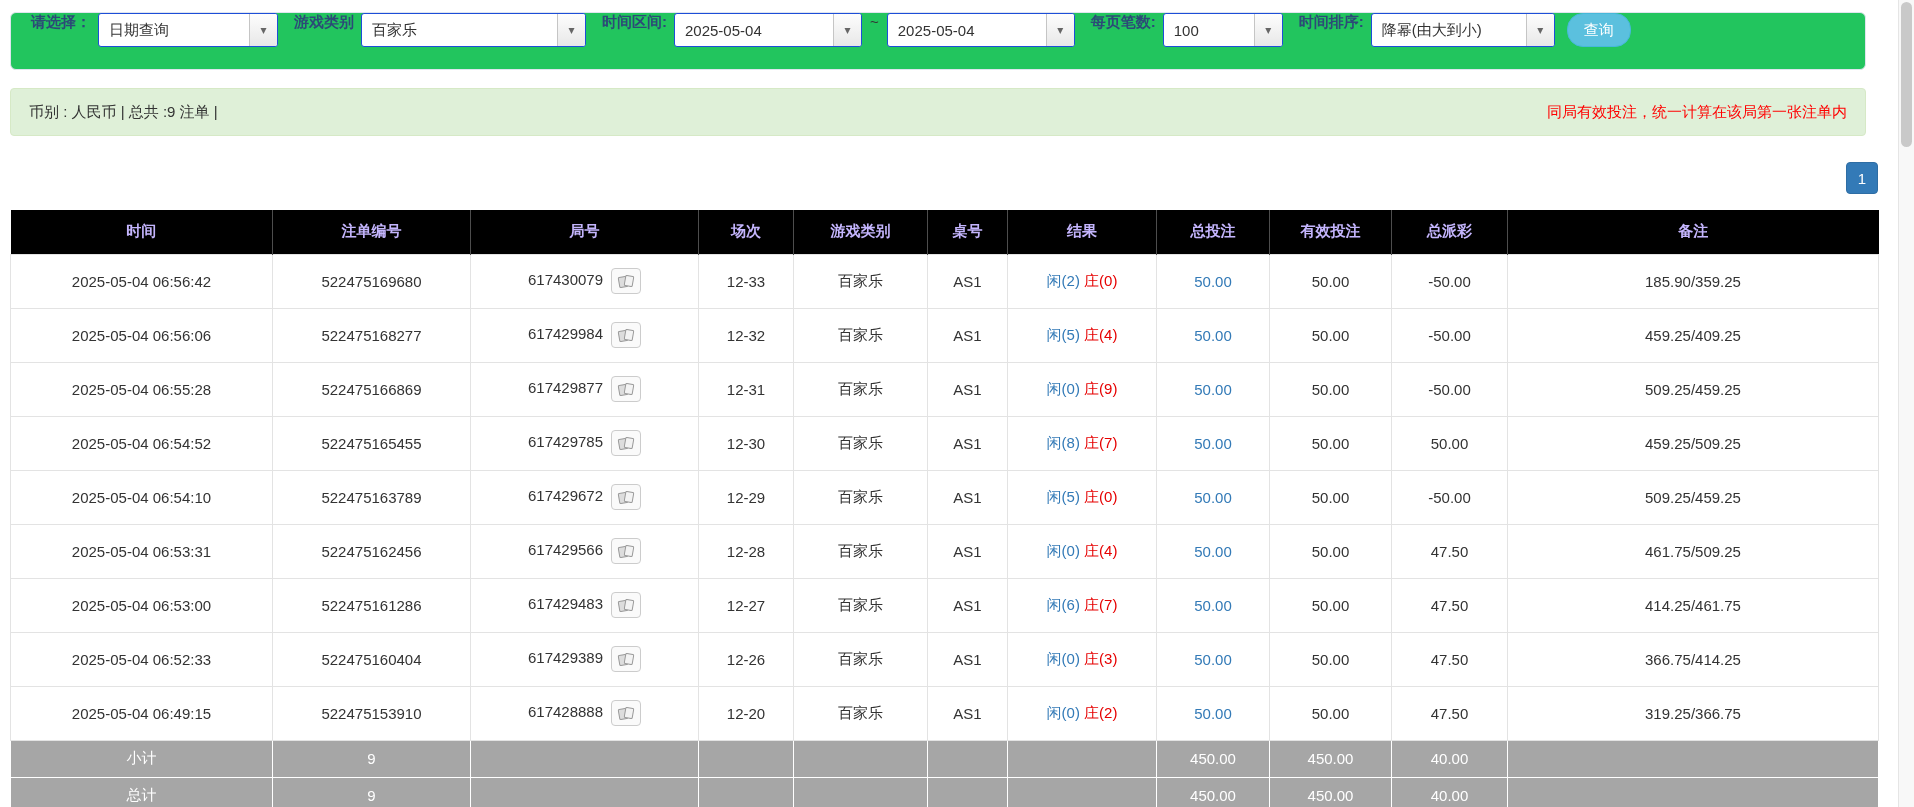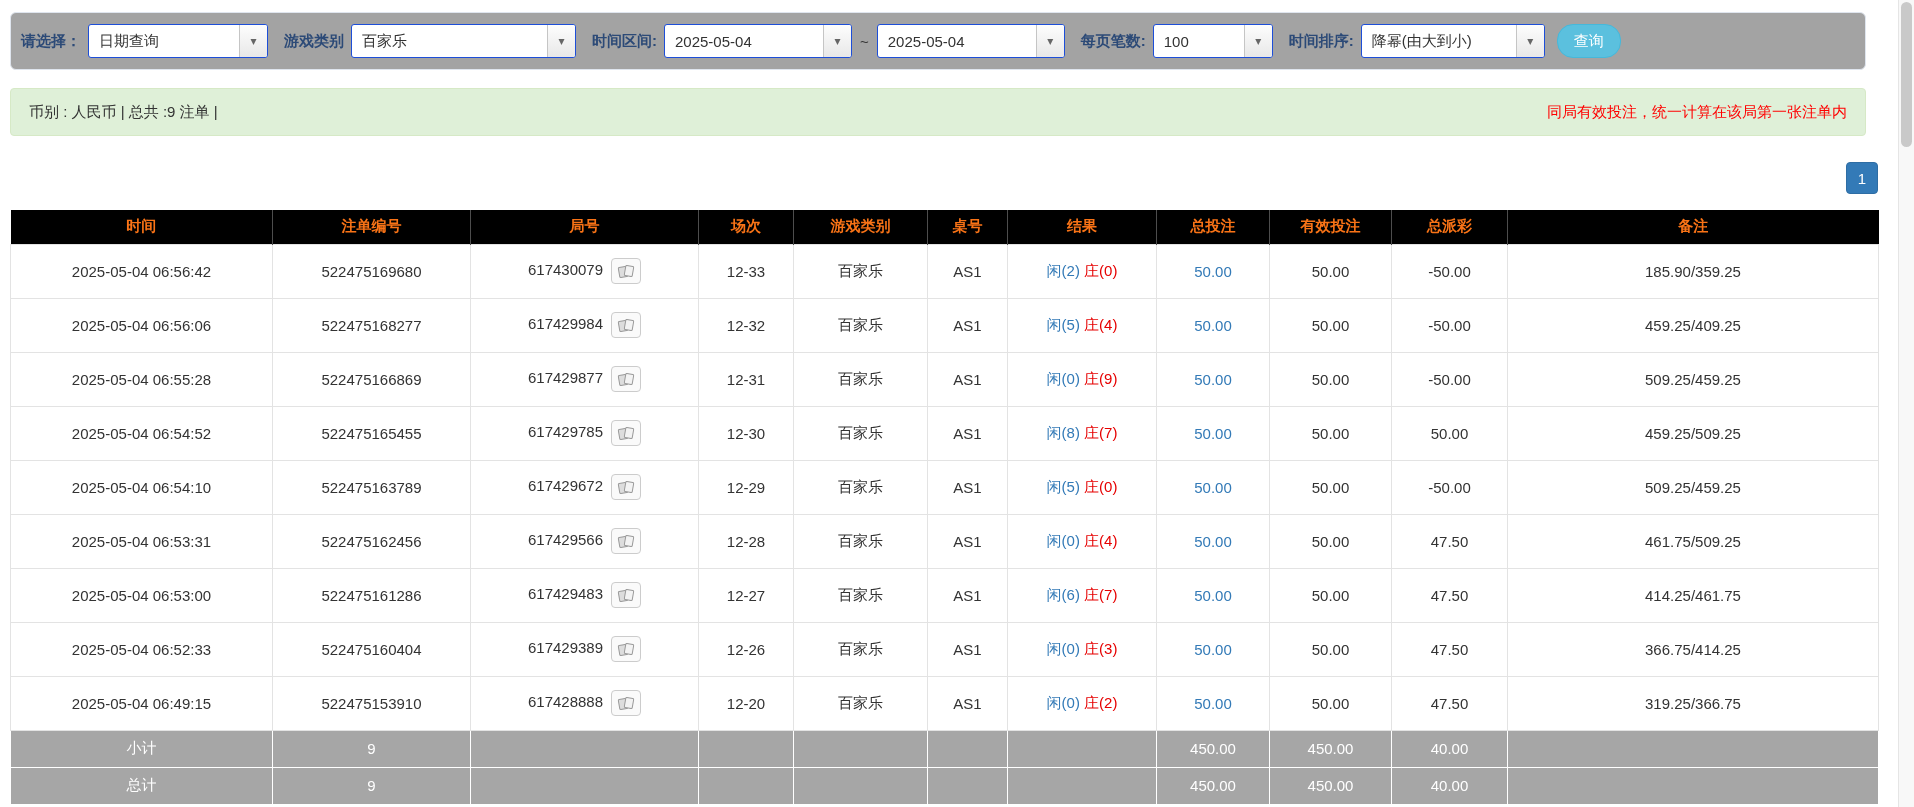--- a/index.html
+++ b/index.html
@@ -2,22 +2,22 @@
 <html><head>
 <meta charset="utf-8">
 <style>
   * { box-sizing: border-box; }
   html,body { margin:0; padding:0; background:#fff; font-family:"Liberation Sans","DejaVu Sans",sans-serif; }
   .page { position:relative; width:1914px; height:807px; overflow:hidden; background:#fff; }
 
   
   .filter-bar {
     position:absolute; left:10px; top:12px; width:1856px; height:58px;
-    background:#a3a3a3; border:1px solid #dfe5ee; border-radius:6px;
-    display:flex; align-items:center; padding:0 10px;
+    background:#22c55e; border:1px solid #dfe5ee; border-radius:6px;
+    display:flex; padding:0 20px;
   }
   .flabel { font-weight:bold; color:#2c4a77; font-size:15px; margin:0 7px 0 16px; white-space:nowrap; }
   .flabel.first { margin-left:0; }
   .combo { display:inline-flex; height:34px; border:1px solid #1d4ed8; border-radius:3px; background:#fff; overflow:hidden; cursor:pointer; }
   .combo-text { padding:0 10px; display:flex; align-items:center; font-size:15px; color:#333; white-space:nowrap; }
   .combo-arrow { width:28px; border-left:1px solid #c5c5c5; background:linear-gradient(#fdfdfd,#e8e8e8); display:flex; align-items:center; justify-content:center; color:#666; font-size:12px; }
   .w150 { width:150px; } .w195 { width:195px; } .w158 { width:158px; } .w90 { width:90px; } .w154 { width:154px; }
   .tilde { font-size:15px; color:#333; margin:0 8px; }
   .query-btn { height:34px; padding:0 16px; margin-left:12px; background:#5bc0de; border:1px solid #46b8da; color:#fff; border-radius:16px; font-size:15px; cursor:pointer; font-family:inherit; }
 
@@ -31,21 +31,21 @@
   .notice { color:#ff0000; }
 
   
   .pagination { position:absolute; left:10px; top:162px; width:1868px; text-align:right; }
   .page-btn { width:32px; height:32px; background:#337ab7; border:1px solid #2e6da4; color:#fff; border-radius:4px; font-size:15px; cursor:pointer; font-family:inherit; }
 
   
   .table-wrap { position:absolute; left:10px; top:210px; width:1868px; }
   table.records { width:1868px; border-collapse:collapse; table-layout:fixed; text-align:center; }
   table.records thead th {
-    background:#000; color:#f97316; height:34px; font-size:15px; font-weight:bold;
+    background:#000; color:#c4b5fd; height:44px; font-size:15px; font-weight:bold;
     border-right:1px solid #4d4d4d; padding:0 4px;
   }
   table.records thead th:last-child { border-right:none; }
   table.records tbody td {
     background:#fff; color:#333; height:54px; font-size:15px;
     border:1px solid #e3e3e3; padding:0 4px; overflow:hidden; white-space:nowrap;
   }
   table.records tfoot td {
     background:#a6a6a6; color:#fff; height:37px; font-size:15px;
     border:1px solid #fff; padding:4px 4px;

